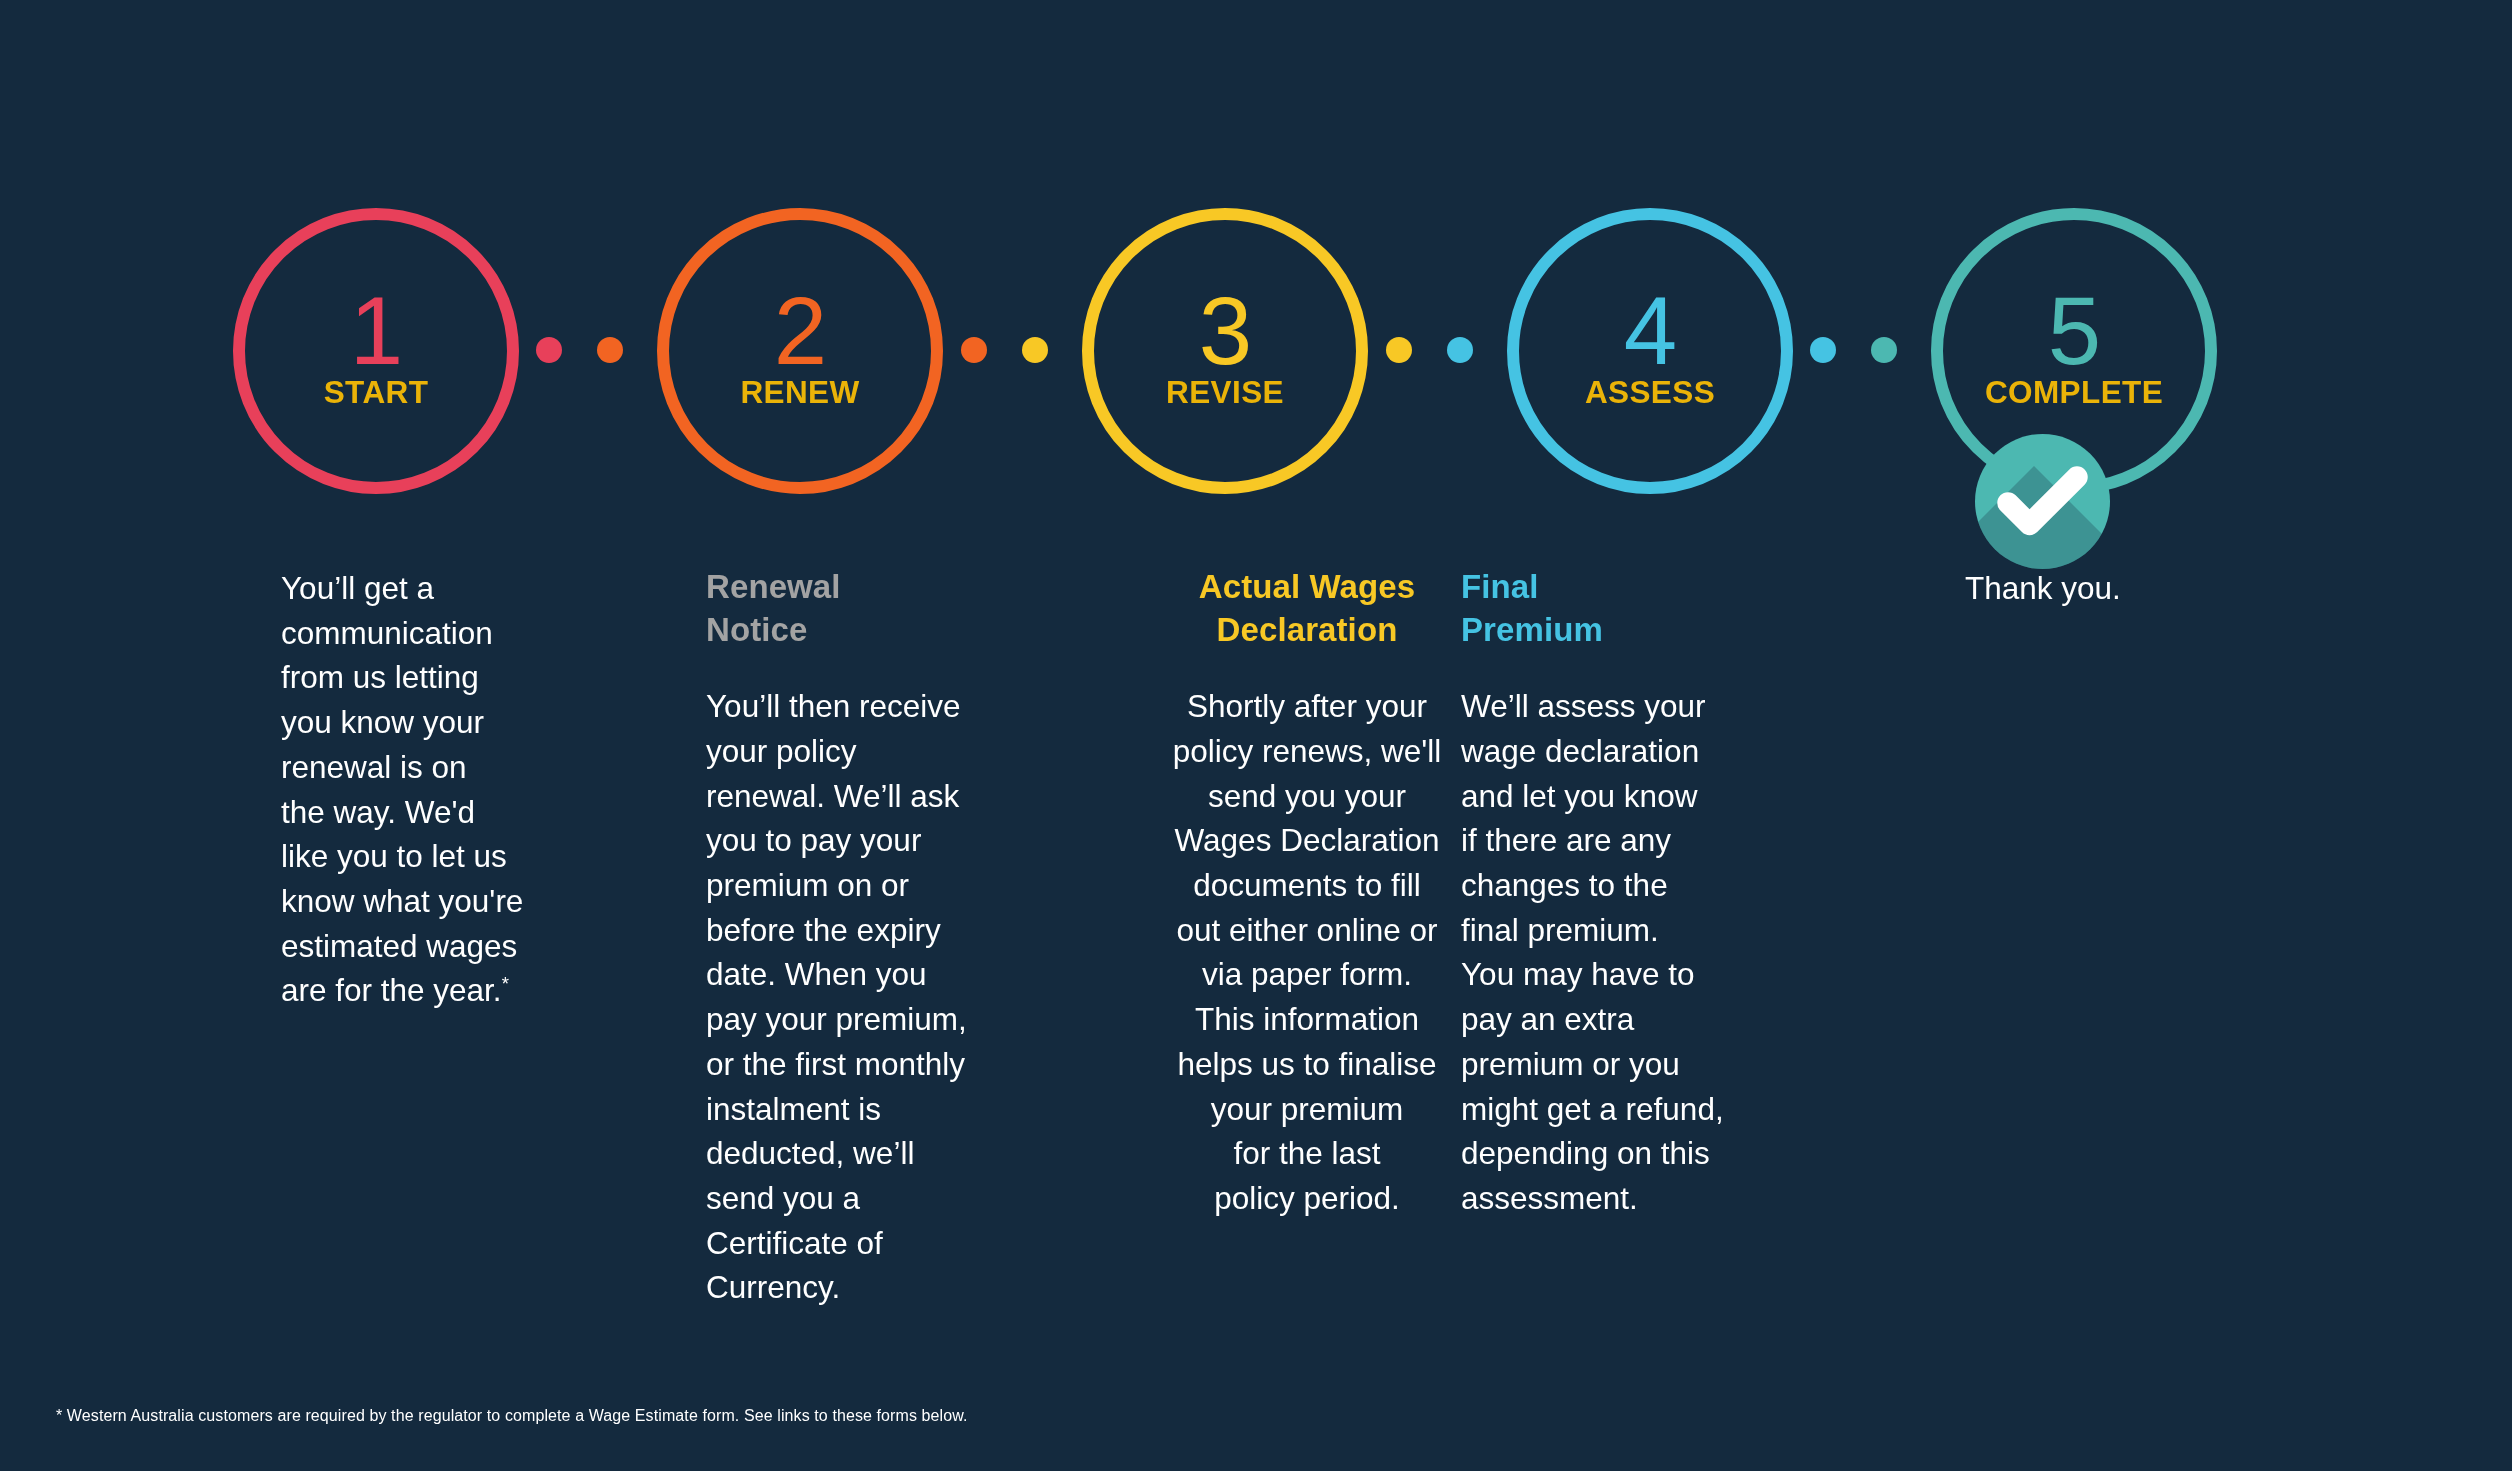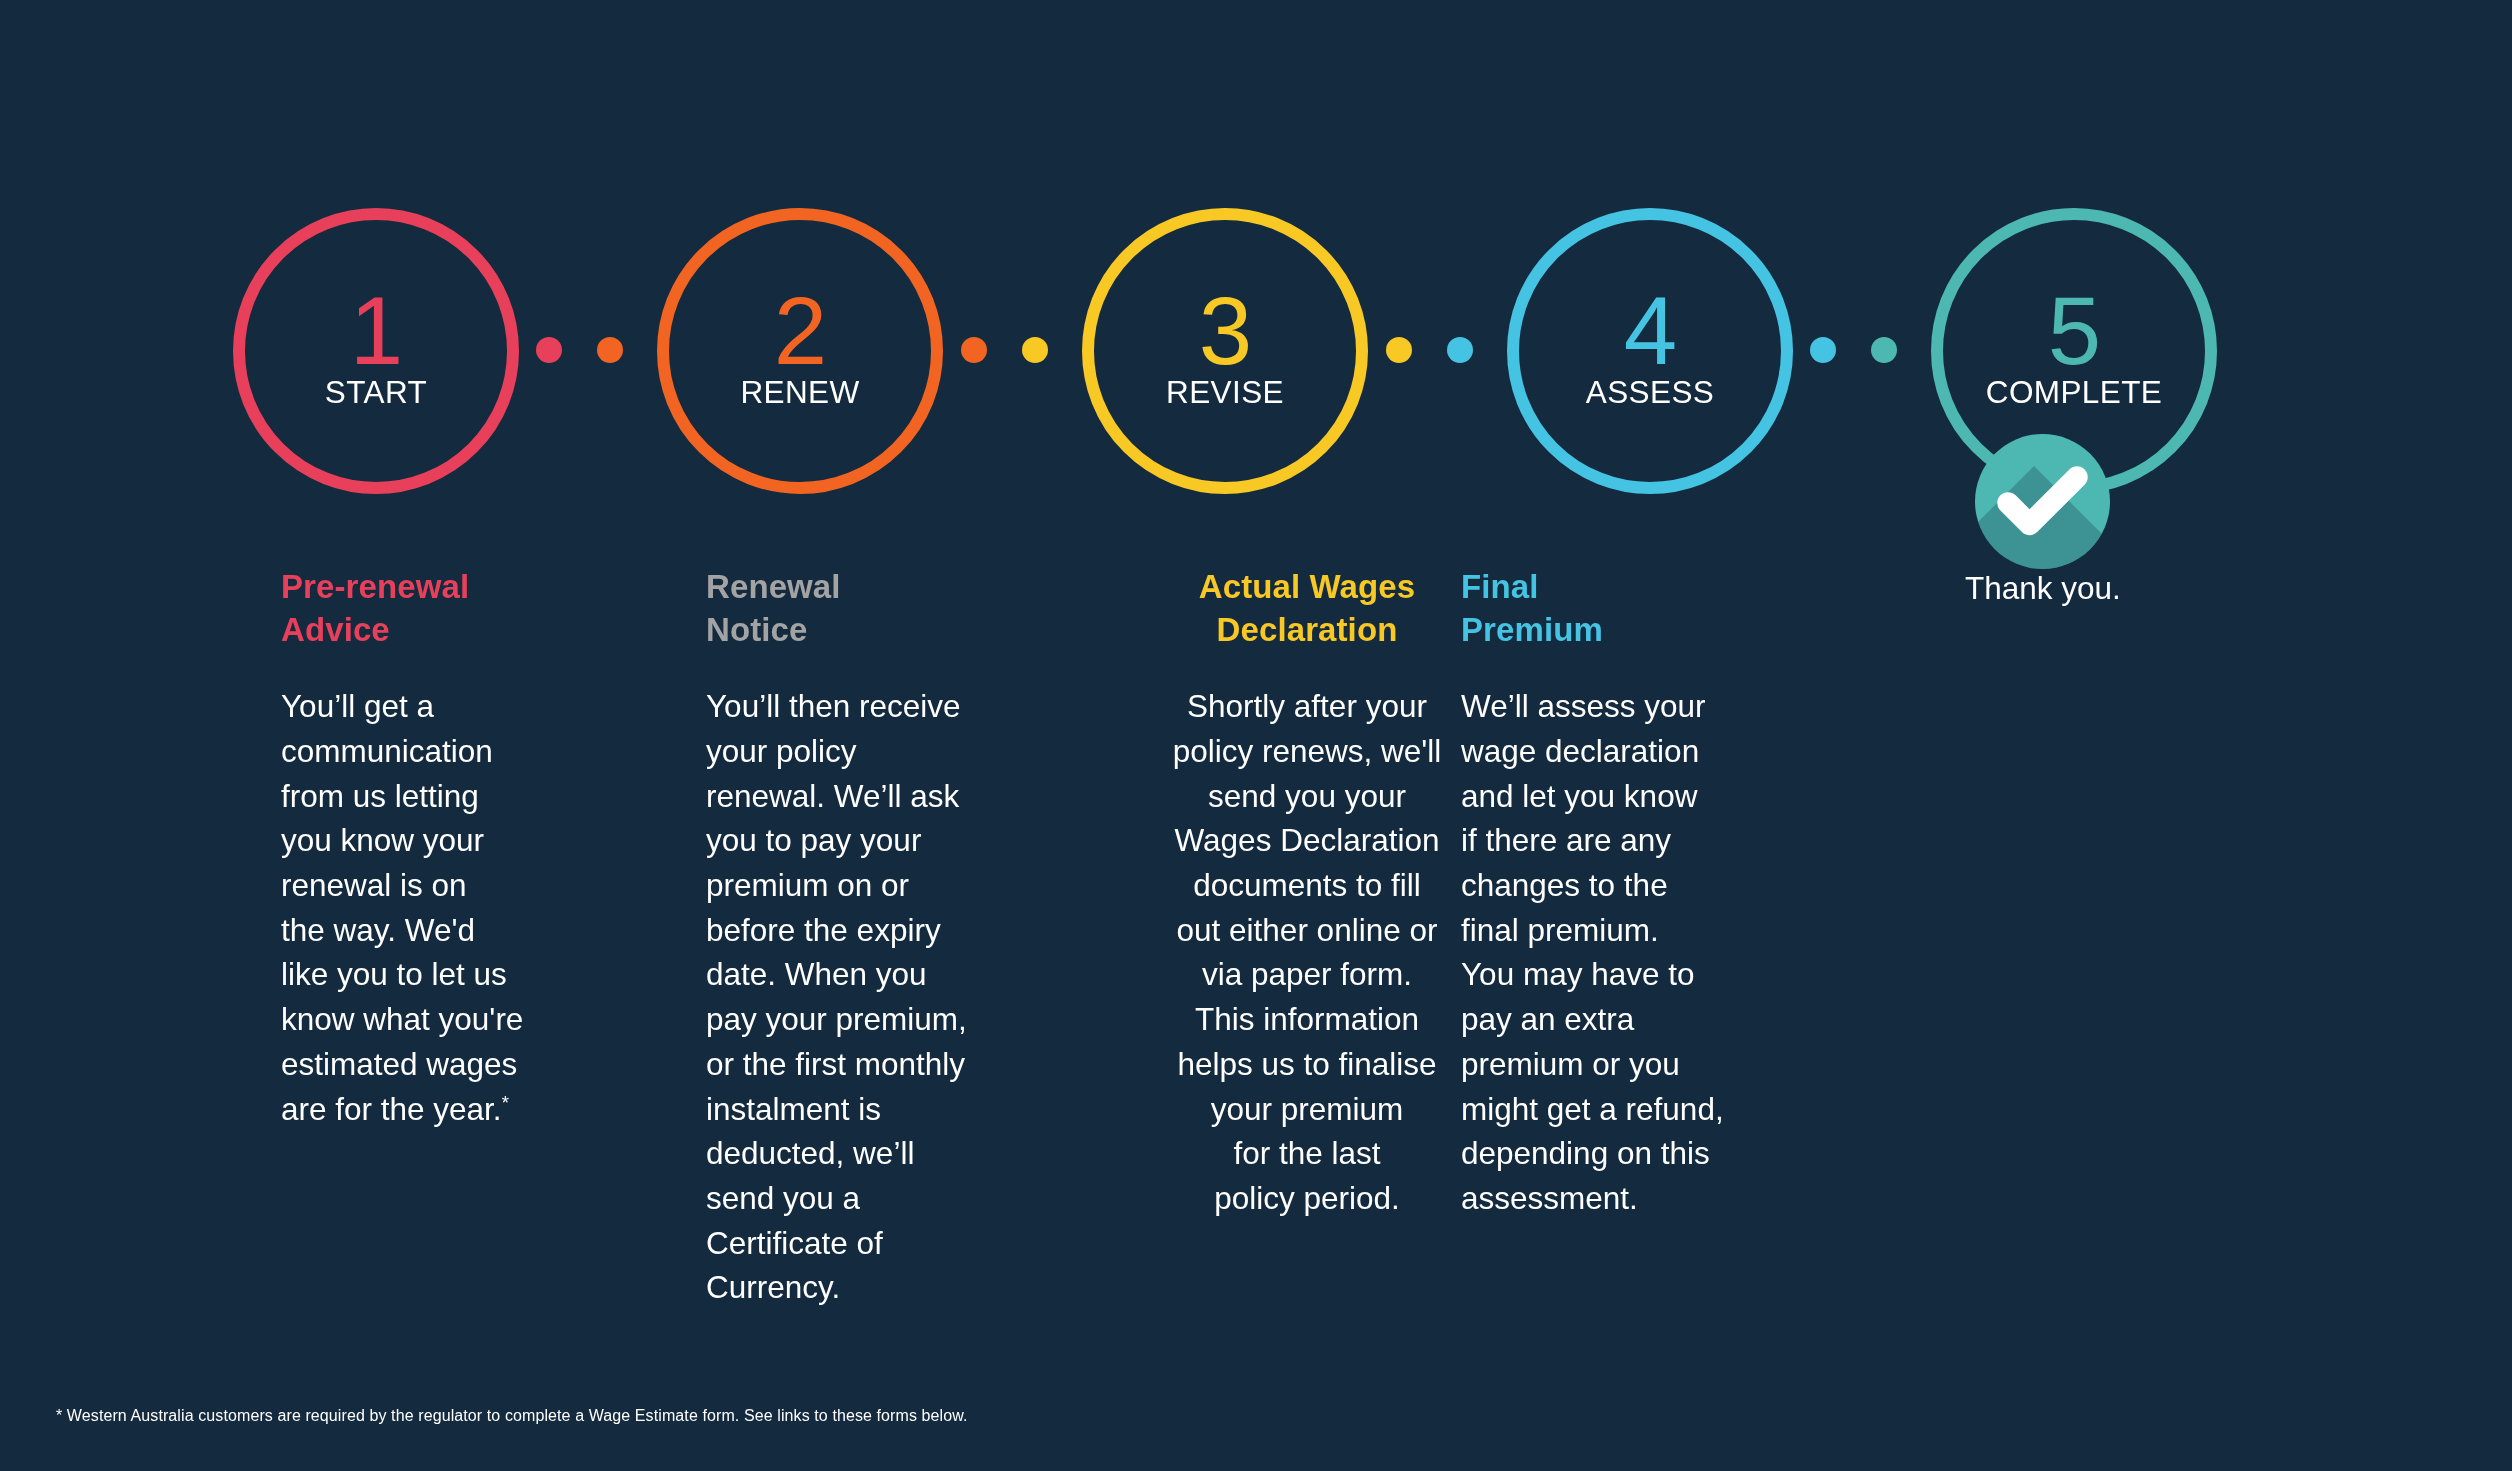--- a/index.html
+++ b/index.html
@@ -55,22 +55,22 @@
     font-size: 96px;
     font-weight: 400;
     line-height: 0.86;
     letter-spacing: -0.7px;
     margin-top: -4.3px;
     margin-bottom: 4.3px;
   }
 
   .step-label {
     font-size: 31.5px;
-    font-weight: 400;
-    color: #ffffff;
+    font-weight: 700;
+    color: #eab308;
     letter-spacing: 0.4px;
     line-height: 1;
     text-align: right;
   }
 
   
   .dot {
     position: absolute;
     top: 337px;
     width: 26px;
@@ -214,22 +214,20 @@
       </div>
       <svg class="badge-check" viewBox="0 0 188 188">
         <path d="M46 96 L76 126 L142 60" fill="none" stroke="#ffffff" stroke-width="30" stroke-linecap="round" stroke-linejoin="round"></path>
       </svg>
     </div>
   </div>
 
   <div class="columns">
 
     <div class="col" style="left:281px;">
-      <h3 class="col-heading" style="color: rgb(232, 64, 90);">Pre-renewal
-Advice</h3>
       <p class="col-body"><span>You’ll get a
 communication
 from us letting
 you know your
 renewal is on
 the way. We'd
 like you to let us
 know what you're
 estimated wages
 are for the year.</span><sup>*</sup></p>

